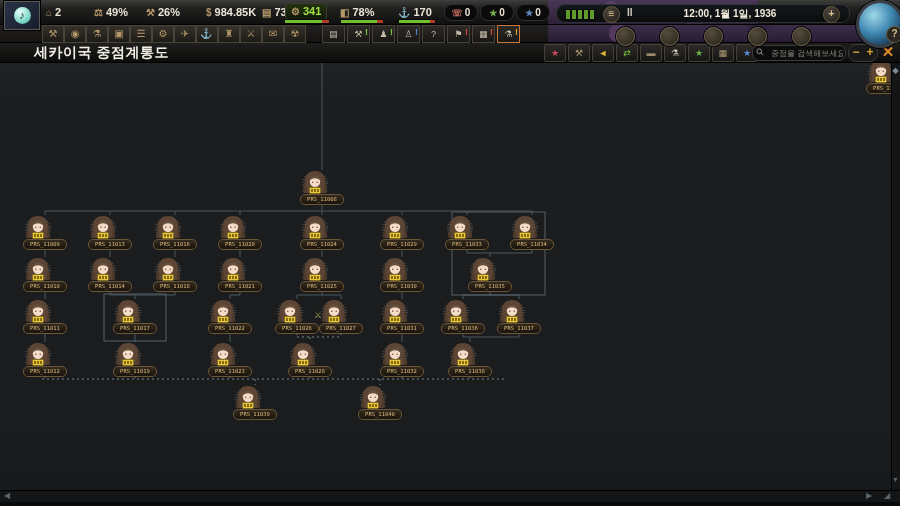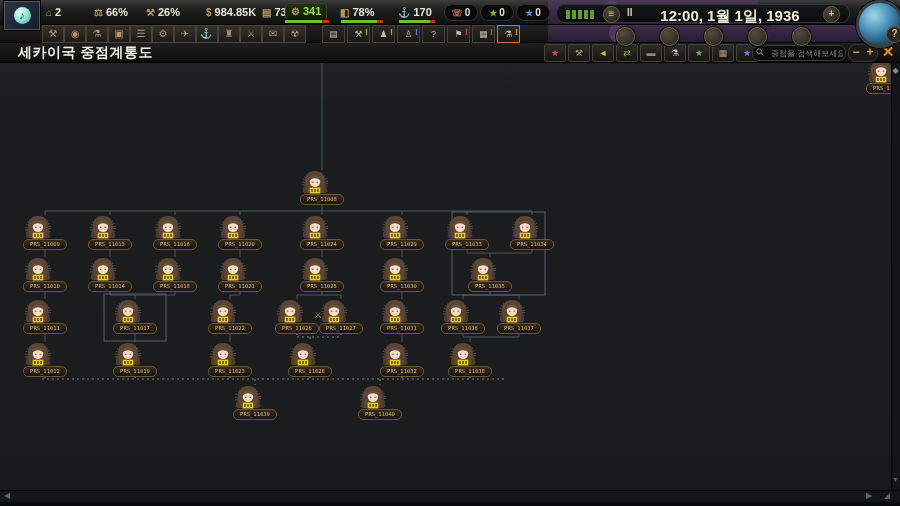--- a/index.html
+++ b/index.html
@@ -27,21 +27,21 @@
     color:#e9e4d6;font-size:10px;font-weight:bold;line-height:15px;text-align:center;z-index:7;}
   .cpill .cico{font-size:9px;margin-right:2px;}
 
   
   .clockbar{left:556px;top:4px;width:292px;height:17px;background:linear-gradient(#15181a,#0a0c0d);
     border:1px solid #2e3336;border-radius:9px;z-index:9;color:#e9e4d6;}
   .speedseg{position:absolute;top:4px;width:4px;height:9px;background:#5f9c2e;border:1px solid #0a0a0a;}
   .roundbtn{position:absolute;width:15px;height:15px;border-radius:50%;background:radial-gradient(circle at 35% 30%,#4a453c,#201d18);
     border:1px solid #6a5c42;color:#d8c090;font-size:10px;font-weight:bold;text-align:center;line-height:14px;}
   .pausetxt{position:absolute;left:70px;top:2px;font-size:10px;font-weight:bold;color:#cfc9ba;}
-  .datetxt{position:absolute;left:88px;top:2px;width:170px;text-align:center;font-size:15px;font-weight:bold;color:#efe9da;}
+  .datetxt{position:absolute;left:88px;top:2px;width:170px;text-align:center;font-size:10px;font-weight:bold;color:#efe9da;}
   .globe{left:856px;top:0px;width:42px;height:42px;border-radius:50%;
     background:radial-gradient(circle at 35% 30%,#9fd8ea,#3f87b0 45%,#173c58 80%,#0a1a28);
     border:3px solid #3a3f45;box-shadow:0 0 0 1px #000;z-index:10;}
   .helpbtn{left:886px;top:26px;width:15px;height:15px;border-radius:50%;background:#2a2620;border:1px solid #6a5a40;
     color:#d8c090;font-weight:bold;font-size:10px;text-align:center;line-height:14px;z-index:11;}
 
   
   .menurow{left:0;top:24px;width:900px;height:18px;background:linear-gradient(#242220,#141311);border-bottom:1px solid #000;z-index:5;}
   .mapstrip-right{left:548px;top:24px;width:352px;height:18px;
     background:radial-gradient(circle at 20% 50%,#53395f 0 9px,transparent 10px),
@@ -51,21 +51,21 @@
     color:#b49768;font-size:10px;text-align:center;line-height:16px;z-index:6;}
   .alert{top:25px;width:21px;height:16px;background:linear-gradient(#2c2a26,#191714);border:1px solid #4a4238;
     color:#c6bcaa;font-size:9px;text-align:center;line-height:16px;z-index:6;}
   .alert .mark{position:absolute;right:1px;top:-2px;font-size:9px;font-weight:bold;}
   .mbtn{top:27px;width:17px;height:17px;border-radius:50%;background:radial-gradient(circle at 35% 30%,#554c3c,#232019);
     border:1px solid #70614a;box-shadow:0 0 0 1px #000;z-index:7;}
 
   
   .titlebar{left:0;top:42px;width:900px;height:20px;background:linear-gradient(#1f1f1e,#0c0c0b);
     border-bottom:1px solid #000;z-index:4;}
-  .ptitle{left:18px;top:44px;font-size:14px;font-weight:bold;color:#f2efe6;letter-spacing:0.5px;z-index:5;}
+  .ptitle{left:34px;top:44px;font-size:14px;font-weight:bold;color:#f2efe6;letter-spacing:0.5px;z-index:5;}
   .fbtn{top:44px;width:20px;height:16px;background:linear-gradient(#2b2a27,#171615);border:1px solid #45413a;
     border-radius:2px;font-size:9px;text-align:center;line-height:16px;z-index:5;}
   .searchbox{left:752px;top:45px;width:92px;height:14px;background:#0c0c0c;border:1px solid #3c3c3c;border-radius:7px;z-index:5;}
   .searchbox input{position:absolute;left:16px;top:0;width:72px;height:12px;background:transparent;border:0;outline:0;
     color:#b8b2a4;font-size:8px;font-family:"Liberation Sans",sans-serif;}
   .searchbox input::placeholder{color:#8a857a;}
   .sicon{position:absolute;left:3px;top:2px;width:8px;height:8px;}
   .zoompill{left:848px;top:44px;width:28px;height:16px;background:#191919;border:1px solid #3a3a3a;border-radius:8px;z-index:5;}
   .zoompill span{position:absolute;top:0;width:14px;text-align:center;font-size:12px;font-weight:bold;color:#d8a838;line-height:15px;}
   .closex{left:878px;top:42px;width:20px;height:19px;color:#e0882a;font-size:15px;font-weight:bold;text-align:center;line-height:19px;z-index:5;}
@@ -793,21 +793,21 @@
   <div class="topbar abs">
     <div class="mapstrip-top abs"></div>
   </div>
   <div class="flag abs">
     <div class="emblem">♪</div>
   </div>
 
   <span class="resitem abs" style="left:46px">
     <span class="resico">⌂</span><span>2</span></span>
   <span class="resitem abs" style="left:94px">
-    <span class="resico">⚖</span><span>66%</span></span>
+    <span class="resico">⚖</span><span>49%</span></span>
   <span class="resitem abs" style="left:146px">
     <span class="resico">⚒</span><span>26%</span></span>
   <span class="resitem abs" style="left:206px">
     <span class="resico">$</span><span>984.85K</span></span>
   <span class="resitem abs" style="left:262px">
     <span class="resico">▤</span><span>73</span></span>
   <span class="greenpill abs" style="left:285px">
     <span class="resico">⚙</span><span>341</span></span>
   <span class="underbar abs" style="left:284px;width:44px"></span>
   <span class="resitem abs" style="left:340px">

